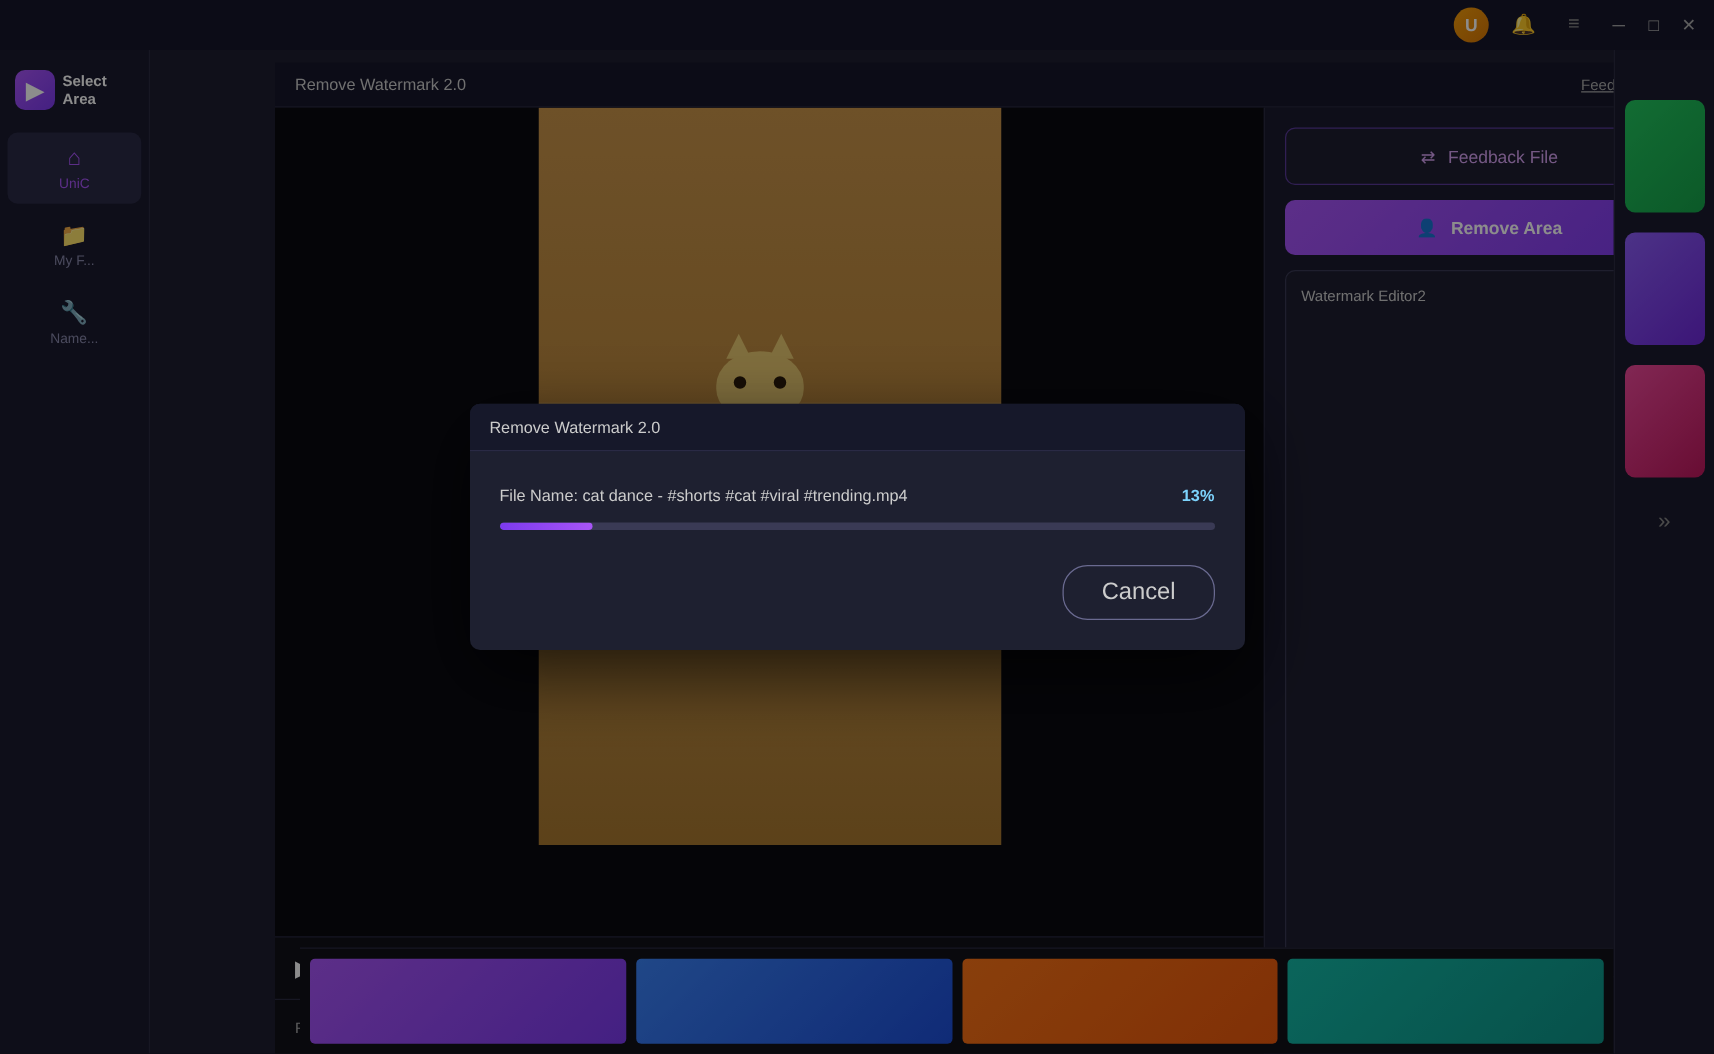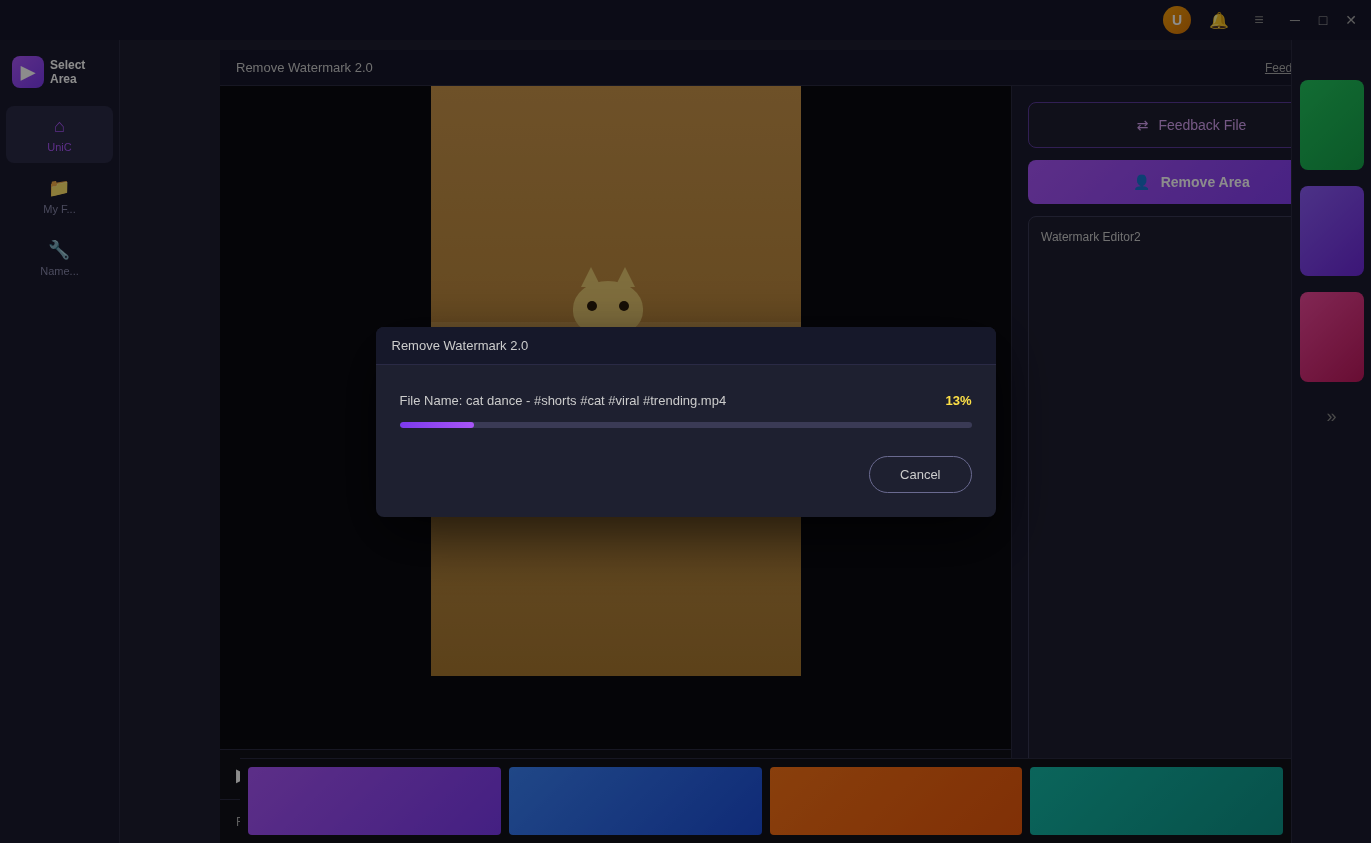--- a/index.html
+++ b/index.html
@@ -567,21 +567,21 @@
       display: flex;
       align-items: flex-start;
       justify-content: space-between;
       margin-bottom: 14px;
     }
     .pd-file-name {
       color: #ccc;
       font-size: 13px;
     }
     .pd-percent {
-      color: #fde047;
+      color: #7dd3fc;
       font-size: 13px;
       font-weight: 600;
     }
 
     .pd-progress-track {
       height: 6px;
       background: #3a3a55;
       border-radius: 3px;
       margin-bottom: 28px;
       overflow: hidden;
@@ -596,21 +596,21 @@
     .pd-actions {
       display: flex;
       justify-content: flex-end;
     }
 
     .pd-cancel-btn {
       background: transparent;
       border: 1px solid #6a6a90;
       border-radius: 20px;
       color: #ccc;
-      font-size: 13px;
+      font-size: 19px;
       padding: 10px 30px;
       cursor: pointer;
     }
 
     .user-avatar {
       width: 28px;
       height: 28px;
       background: linear-gradient(135deg, #f59e0b, #d97706);
       border-radius: 50%;
       display: flex;

